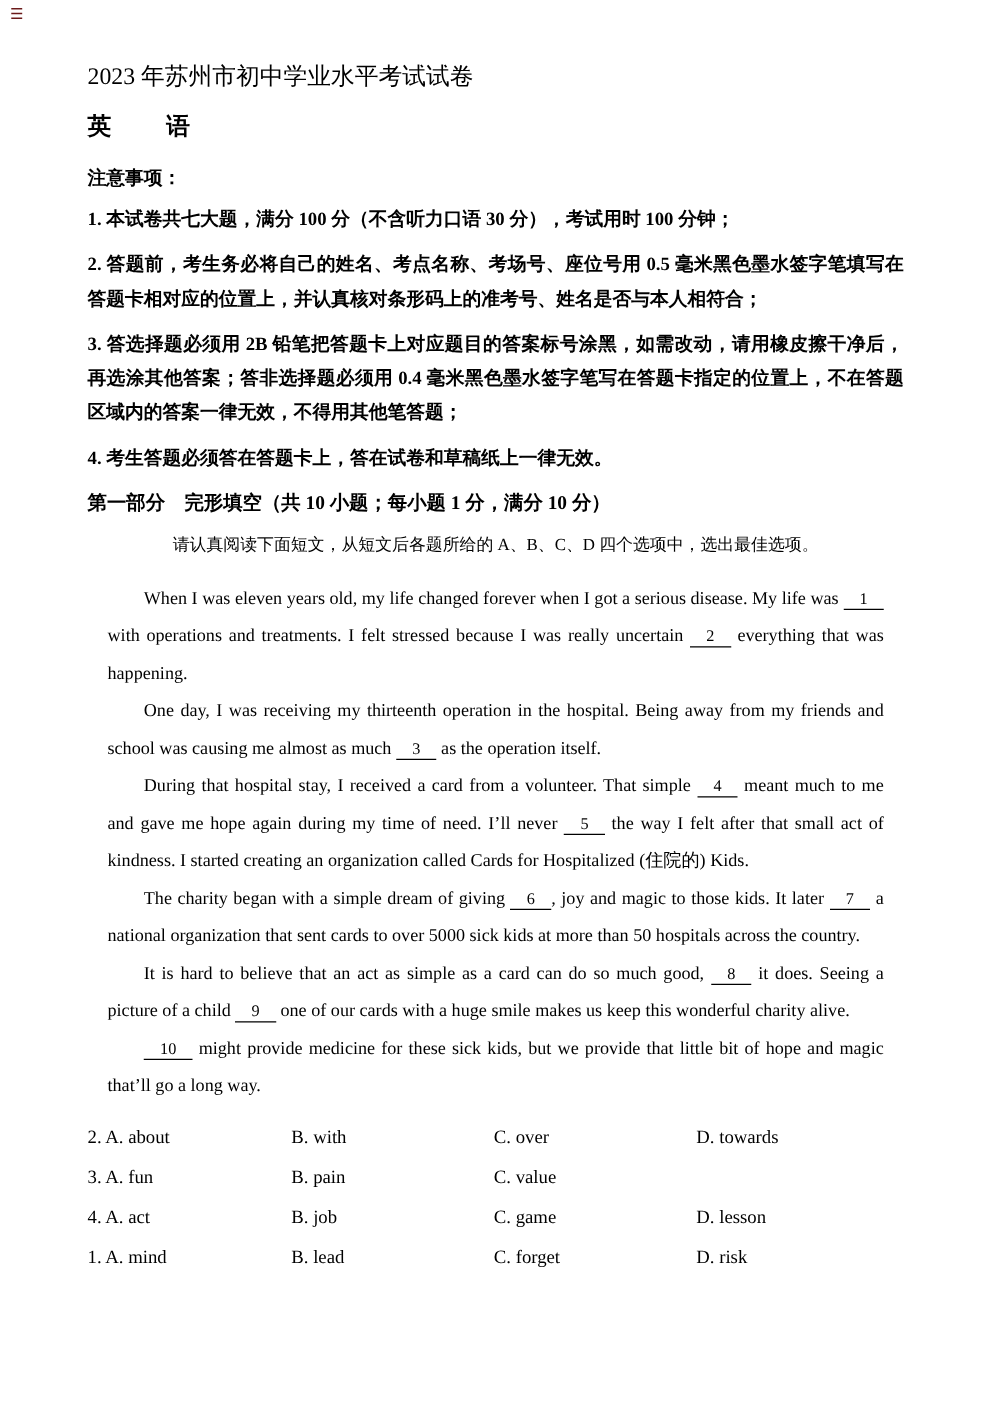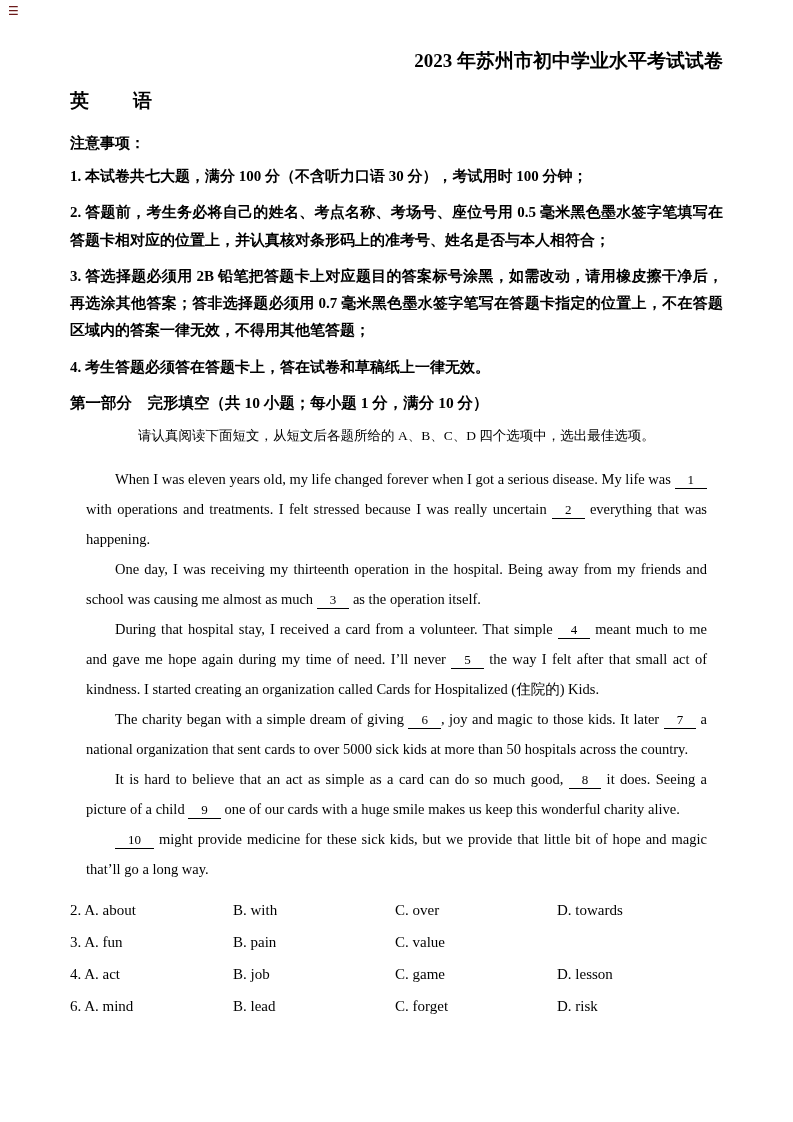--- a/index.html
+++ b/index.html
@@ -19,23 +19,23 @@
     position: absolute;
     top: 5px;
     left: 8px;
     font-size: 12px;
     line-height: 1;
     color: #6b1a1a;
     font-family: "DejaVu Sans", sans-serif;
   }
   .doc-title {
     margin: 0 0 14px 0;
-    text-align: right;
+    text-align: left;
     font-size: 19px;
-    font-weight: bold;
+    font-weight: normal;
     font-family: "Liberation Serif", "DejaVu Serif", serif;
   }
   .subject-title {
     margin: 0 0 16px 0;
     text-align: left;
     font-size: 19px;
     font-weight: bold;
     letter-spacing: 2px;
   }
   .notice { margin: 0; }
@@ -97,21 +97,21 @@
 <div class="page">
   <span class="corner-mark">☰</span>
 
   <h1 class="doc-title">2023 年苏州市初中学业水平考试试卷</h1>
   <h2 class="subject-title">英　　语</h2>
 
   <div class="notice">
     <p class="notice-head">注意事项：</p>
     <p class="notice-item">1. 本试卷共七大题，满分 100 分（不含听力口语 30 分），考试用时 100 分钟；</p>
     <p class="notice-item">2. 答题前，考生务必将自己的姓名、考点名称、考场号、座位号用 0.5 毫米黑色墨水签字笔填写在答题卡相对应的位置上，并认真核对条形码上的准考号、姓名是否与本人相符合；</p>
-    <p class="notice-item">3. 答选择题必须用 2B 铅笔把答题卡上对应题目的答案标号涂黑，如需改动，请用橡皮擦干净后，再选涂其他答案；答非选择题必须用 0.7 毫米黑色墨水签字笔写在答题卡指定的位置上，不在答题区域内的答案一律无效，不得用其他笔答题；</p>
+    <p class="notice-item">3. 答选择题必须用 2B 铅笔把答题卡上对应题目的答案标号涂黑，如需改动，请用橡皮擦干净后，再选涂其他答案；答非选择题必须用 0.4 毫米黑色墨水签字笔写在答题卡指定的位置上，不在答题区域内的答案一律无效，不得用其他笔答题；</p>
     <p class="notice-item">4. 考生答题必须答在答题卡上，答在试卷和草稿纸上一律无效。</p>
   </div>
 
   <p class="section-head">第一部分　完形填空（共 10 小题；每小题 1 分，满分 10 分）</p>
   <p class="instruction">请认真阅读下面短文，从短文后各题所给的 A、B、C、D 四个选项中，选出最佳选项。</p>
 
   <div class="passage">
       <p>When I was eleven years old, my life changed forever when I got a serious disease. My life was <span class="blank">1</span> with operations and treatments. I felt stressed because I was really uncertain <span class="blank">2</span> everything that was happening.</p>
       <p>One day, I was receiving my thirteenth operation in the hospital. Being away from my friends and school was causing me almost as much <span class="blank">3</span> as the operation itself.</p>
       <p>During that hospital stay, I received a card from a volunteer. That simple <span class="blank">4</span> meant much to me and gave me hope again during my time of need. I’ll never <span class="blank">5</span> the way I felt after that small act of kindness. I started creating an organization called Cards for Hospitalized (住院的) Kids.</p>
@@ -132,19 +132,19 @@
         <span class="opt-cell">B. pain</span>
         <span class="opt-cell">C. value</span>
       </div>
       <div class="opt-row">
         <span class="opt-cell">4. A. act</span>
         <span class="opt-cell">B. job</span>
         <span class="opt-cell">C. game</span>
         <span class="opt-cell">D. lesson</span>
       </div>
       <div class="opt-row">
-        <span class="opt-cell">6. A. mind</span>
+        <span class="opt-cell">1. A. mind</span>
         <span class="opt-cell">B. lead</span>
         <span class="opt-cell">C. forget</span>
         <span class="opt-cell">D. risk</span>
       </div>
     </div>
 </div>
 
 </body></html>

